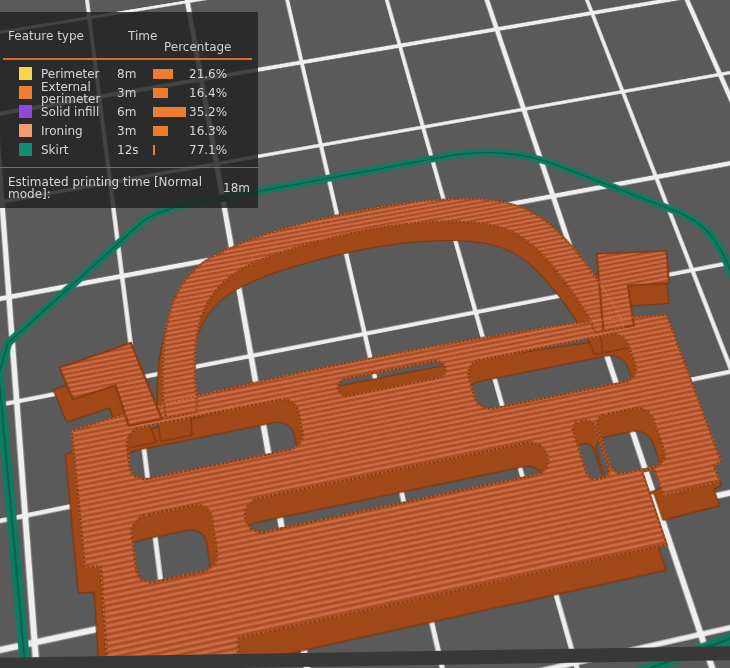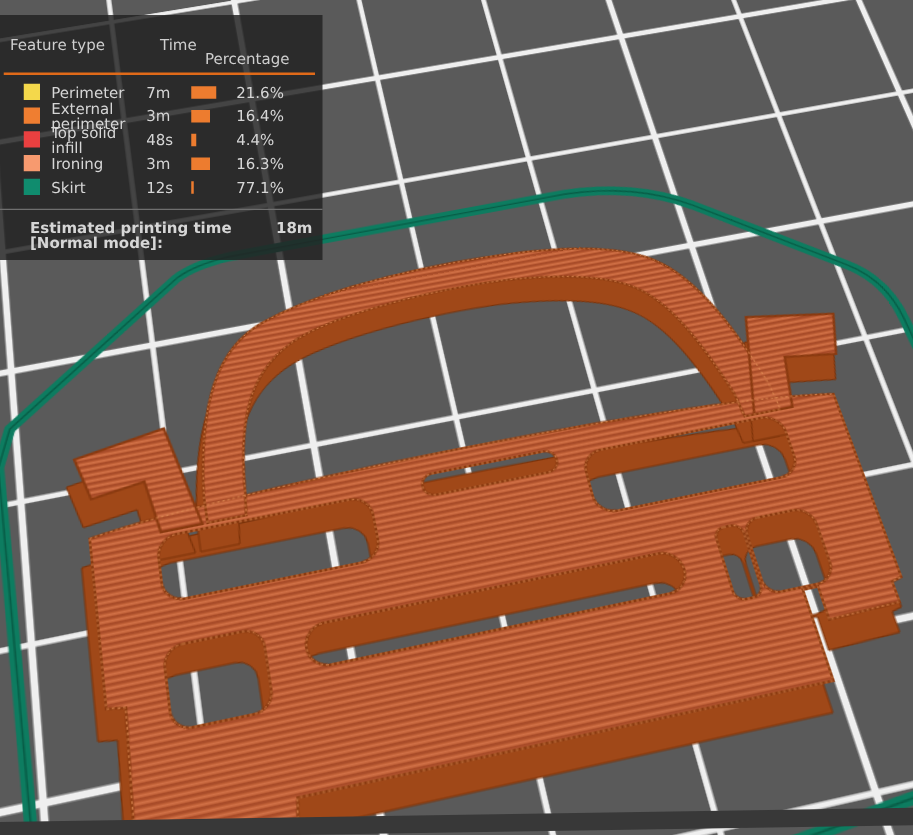--- a/index.html
+++ b/index.html
@@ -43,21 +43,21 @@
   .col-pct{width:86px;margin-top:22px;}
   .accent-rule{height:2px;background:var(--accent);margin:0 6px 4px 3px;}
   .legend-row{display:flex;align-items:center;height:19px;padding:0 19px;}
   .swatch{width:13px;height:13px;margin-right:9px;flex:none;}
   .row-label{flex:1;}
   .row-time{width:36px;}
   .row-barbox{width:36px;}
   .row-bar{height:10px;background:var(--bar);}
   .row-pct{width:50px;padding-left:0px;}
   .legend-sep{border-top:1px solid #6f6f6f;margin:8px 0 0 0;}
-  .legend-footer{display:flex;padding:8px 8px 8px 24px;color:#d6d6d6;font-weight:bold;}
+  .legend-footer{display:flex;align-items:center;padding:8px 8px 8px 8px;color:#d6d6d6;}
   .footer-value{margin-left:7px;}
 </style>
 </head>
 <body style="--bed: #5a5a5a; --grid: #efefef; --object: #bf5f36; --wall: #a04818; --skirt: #0d7c60; --bededge: #383838; --accent: #e06a19; --bar: #ed7c2f;">
 
 <div class="scene">
   <div class="plane">
     <svg width="2300" height="2300" viewBox="0 0 2300 2300">
       <defs>
         <pattern id="tex" patternUnits="userSpaceOnUse" width="8" height="5">
@@ -134,43 +134,43 @@
   <div class="legend-header">
     <span class="col-feature">Feature type</span>
     <span class="col-time">Time</span>
     <span class="col-pct">Percentage</span>
   </div>
   <div class="accent-rule"></div>
   <div id="legend-rows">
       <div class="legend-row">
         <span class="swatch" style="background: rgb(244, 216, 75);"></span>
         <span class="row-label">Perimeter</span>
-        <span class="row-time">7m</span>
+        <span class="row-time">8m</span>
         <span class="row-barbox">
           <span class="row-bar" style="display: block; width: 20px;"></span>
         </span>
         <span class="row-pct">21.6%</span>
       </div>
       <div class="legend-row">
         <span class="swatch" style="background: rgb(239, 126, 49);"></span>
         <span class="row-label">External perimeter</span>
         <span class="row-time">3m</span>
         <span class="row-barbox">
           <span class="row-bar" style="display: block; width: 15px;"></span>
         </span>
         <span class="row-pct">16.4%</span>
       </div>
       <div class="legend-row">
-        <span class="swatch" style="background: rgb(234, 64, 64);"></span>
-        <span class="row-label">Top solid infill</span>
-        <span class="row-time">48s</span>
+        <span class="swatch" style="background: rgb(144, 72, 220);"></span>
+        <span class="row-label">Solid infill</span>
+        <span class="row-time">6m</span>
         <span class="row-barbox">
-          <span class="row-bar" style="display: block; width: 4px;"></span>
+          <span class="row-bar" style="display: block; width: 33px;"></span>
         </span>
-        <span class="row-pct">4.4%</span>
+        <span class="row-pct">35.2%</span>
       </div>
       <div class="legend-row">
         <span class="swatch" style="background: rgb(247, 154, 111);"></span>
         <span class="row-label">Ironing</span>
         <span class="row-time">3m</span>
         <span class="row-barbox">
           <span class="row-bar" style="display: block; width: 15px;"></span>
         </span>
         <span class="row-pct">16.3%</span>
       </div>

